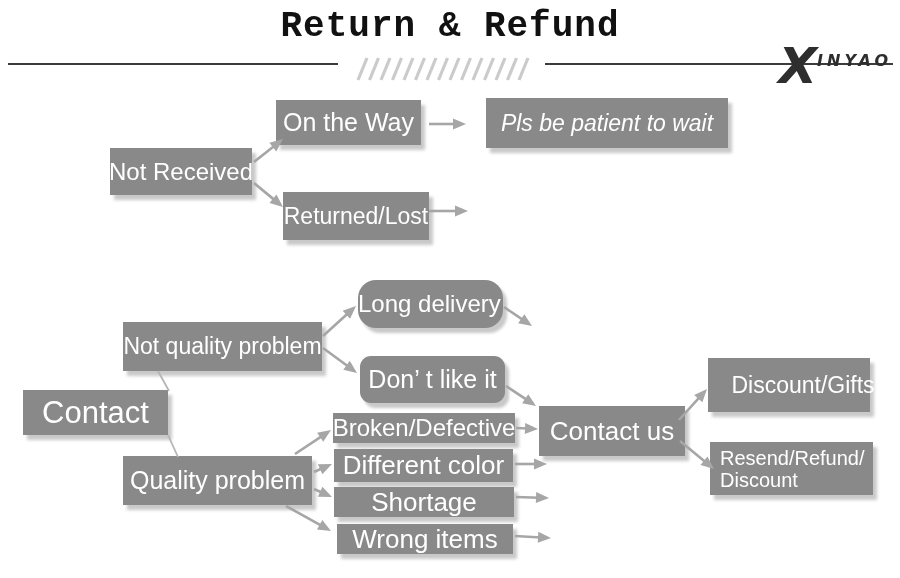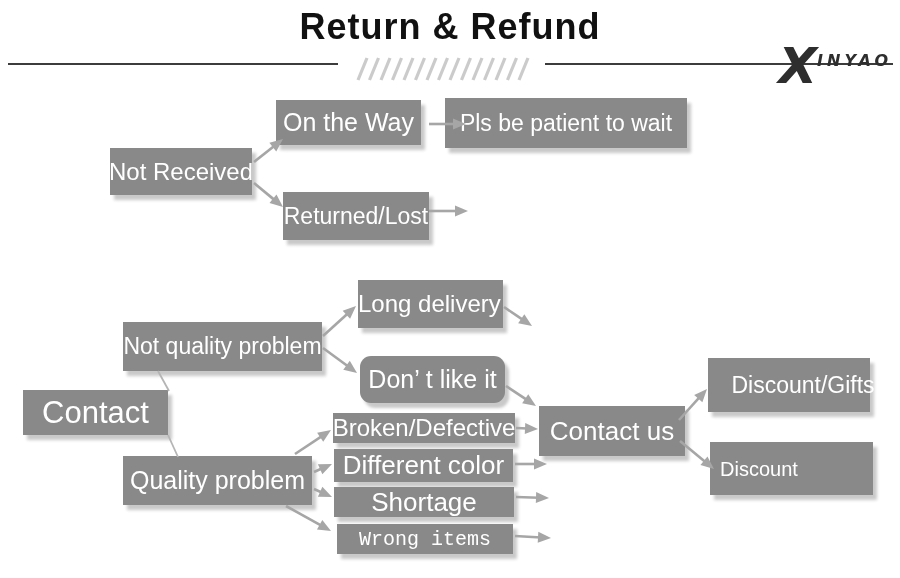--- a/index.html
+++ b/index.html
@@ -7,21 +7,21 @@
     --shadow:#c9c9c9; --rule:#3c3c3c; --hatch:#cbcbcb; --title-text:#111111;
   }
   html,body{margin:0;padding:0;background:#ffffff;}
   *{box-sizing:border-box;}
   .stage{
     position:relative;width:900px;height:578px;background:#ffffff;overflow:hidden;
     font-family:"Liberation Sans",sans-serif;
   }
   .title{
     position:absolute;left:0;top:6px;width:900px;margin:0;text-align:center;
-    font-family:Liberation Sans, sans-serif;font-weight:bold;
+    font-family:Liberation Mono, monospace;font-weight:bold;
     font-size:36px;color:var(--title-text);letter-spacing:1px;
   }
   .overlay{position:absolute;left:0;top:0;width:900px;height:578px;pointer-events:none;z-index:5;}
   .arrow{stroke:var(--arrow);stroke-width:2.6px;fill:none;}
   .arrowhead{fill:var(--arrow);stroke:none;}
   .thin{stroke:var(--connector-line);stroke-width:1.8px;fill:none;}
   .rule{stroke:var(--rule);stroke-width:2px;}
   #hatch line{stroke:var(--hatch);stroke-width:3.2px;}
   .logo{
     position:absolute;right:8px;top:44px;z-index:6;display:flex;align-items:flex-end;
@@ -31,31 +31,31 @@
   .logo-x{font-size:50px;line-height:44px;}
   .logo-rest{font-size:16px;line-height:22px;letter-spacing:4px;margin-bottom:16px;}
   .node{
     position:absolute;z-index:3;background:var(--box-fill);color:var(--box-text);
     display:flex;align-items:center;justify-content:center;white-space:nowrap;
     box-shadow:4px 5px 3px var(--shadow);
   }
   #n-not-received  {left:110px;top:148px;width:142px;height:47px;font-size:24px;}
   #n-on-the-way    {left:276px;top:100px;width:145px;height:45px;font-size:25px;}
   #n-returned-lost {left:283px;top:192px;width:146px;height:48px;font-size:23px;}
-  #n-pls-wait      {left:445px;top:98px;width:242px;height:50px;font-size:23px;}
+  #n-pls-wait      {left:486px;top:98px;width:242px;height:50px;font-size:23px;font-style:italic;}
   #n-resend-refund {left:472px;top:192px;width:245px;height:48px;font-size:26px;font-weight:bold;}
   #n-received      {left:23px;top:390px;width:145px;height:45px;font-size:31px;}
   #n-not-quality   {left:123px;top:322px;width:199px;height:49px;font-size:23px;}
   #n-quality       {left:123px;top:456px;width:189px;height:49px;font-size:25px;}
-  #n-long-delivery {left:358px;top:280px;width:145px;height:48px;font-size:24px;justify-content:flex-start;}
+  #n-long-delivery {left:358px;top:280px;width:145px;height:48px;font-size:24px;justify-content:flex-start;border-radius:18px;}
   #n-dont-like     {left:360px;top:356px;width:145px;height:47px;font-size:25px;border-radius:11px;}
   #n-broken        {left:333px;top:413px;width:182px;height:30px;font-size:24px;text-align:right;}
   #n-diff-color    {left:334px;top:449px;width:179px;height:33px;font-size:26px;}
   #n-shortage      {left:334px;top:487px;width:180px;height:30px;font-size:26px;}
-  #n-wrong-items   {left:337px;top:524px;width:176px;height:30px;font-size:20px;font-family:Liberation Mono, monospace;}
+  #n-wrong-items   {left:337px;top:524px;width:176px;height:30px;font-size:26px;}
   #n-contact       {left:539px;top:406px;width:146px;height:50px;font-size:26px;}
   #n-discount-gifts{left:708px;top:358px;width:162px;height:54px;font-size:23px;padding-left:28px;}
   #n-rrd           {left:710px;top:442px;width:163px;height:53px;font-size:20px;
                     justify-content:flex-start;padding-left:10px;line-height:1.1;}
 </style>
 </head>
 <body>
 
 <div class="stage">
 
@@ -142,17 +142,18 @@
   <div class="node" id="n-long-delivery">Long delivery</div>
   <div class="node" id="n-dont-like">Don’ t like it</div>
   <div class="node" id="n-broken">Broken/Defective</div>
   <div class="node" id="n-diff-color">Different color</div>
   <div class="node" id="n-shortage">Shortage</div>
   <div class="node" id="n-wrong-items">Wrong items</div>
   <div class="node" id="n-contact">Contact us</div>
   <div class="node" id="n-discount-gifts">Discount/Gifts</div>
   <div class="node" id="n-rrd">
     <div>
+      <div>Resend/Refund/</div>
       <div>Discount</div>
     </div>
   </div>
 
 </div>
 
 </body></html>

